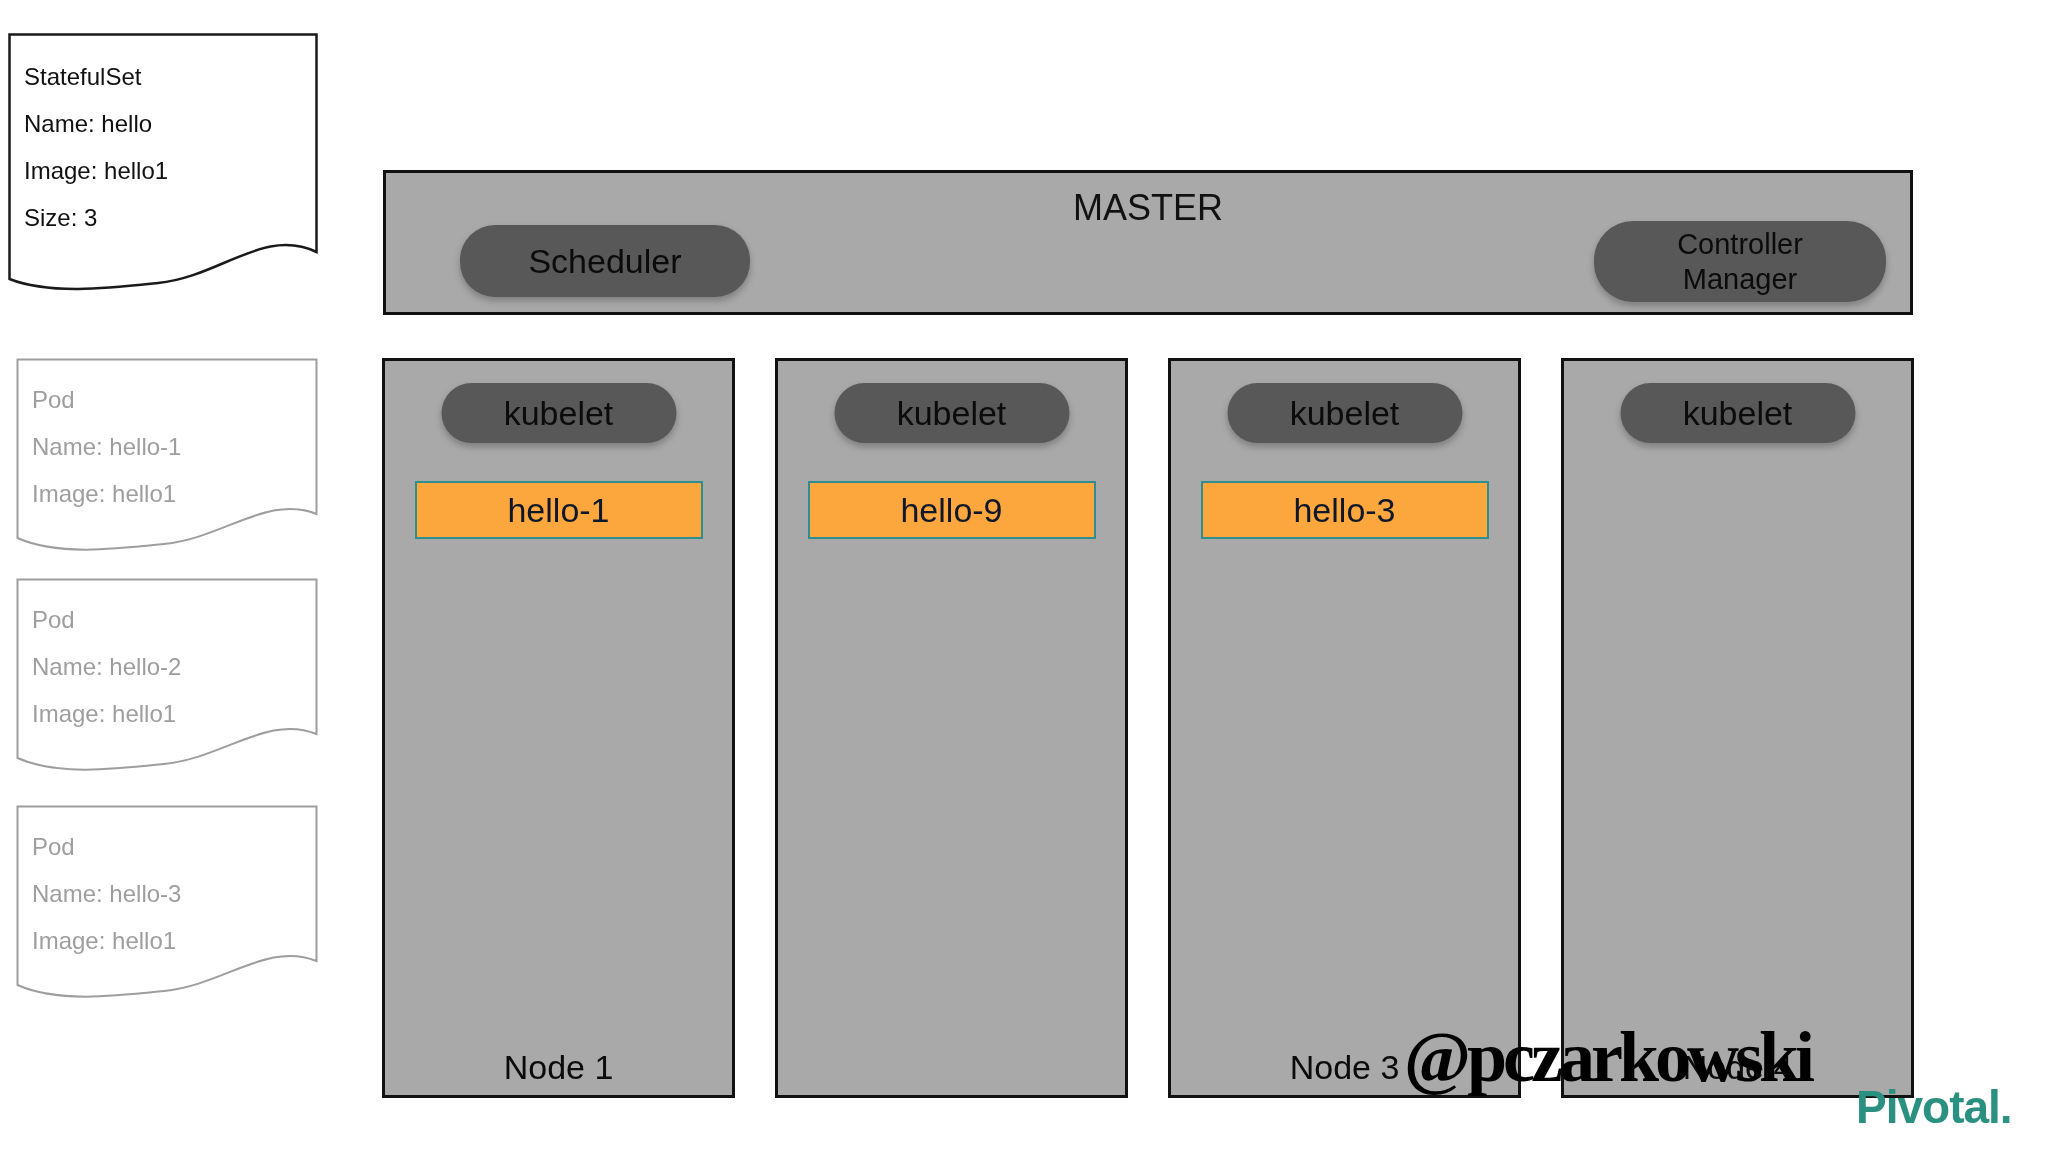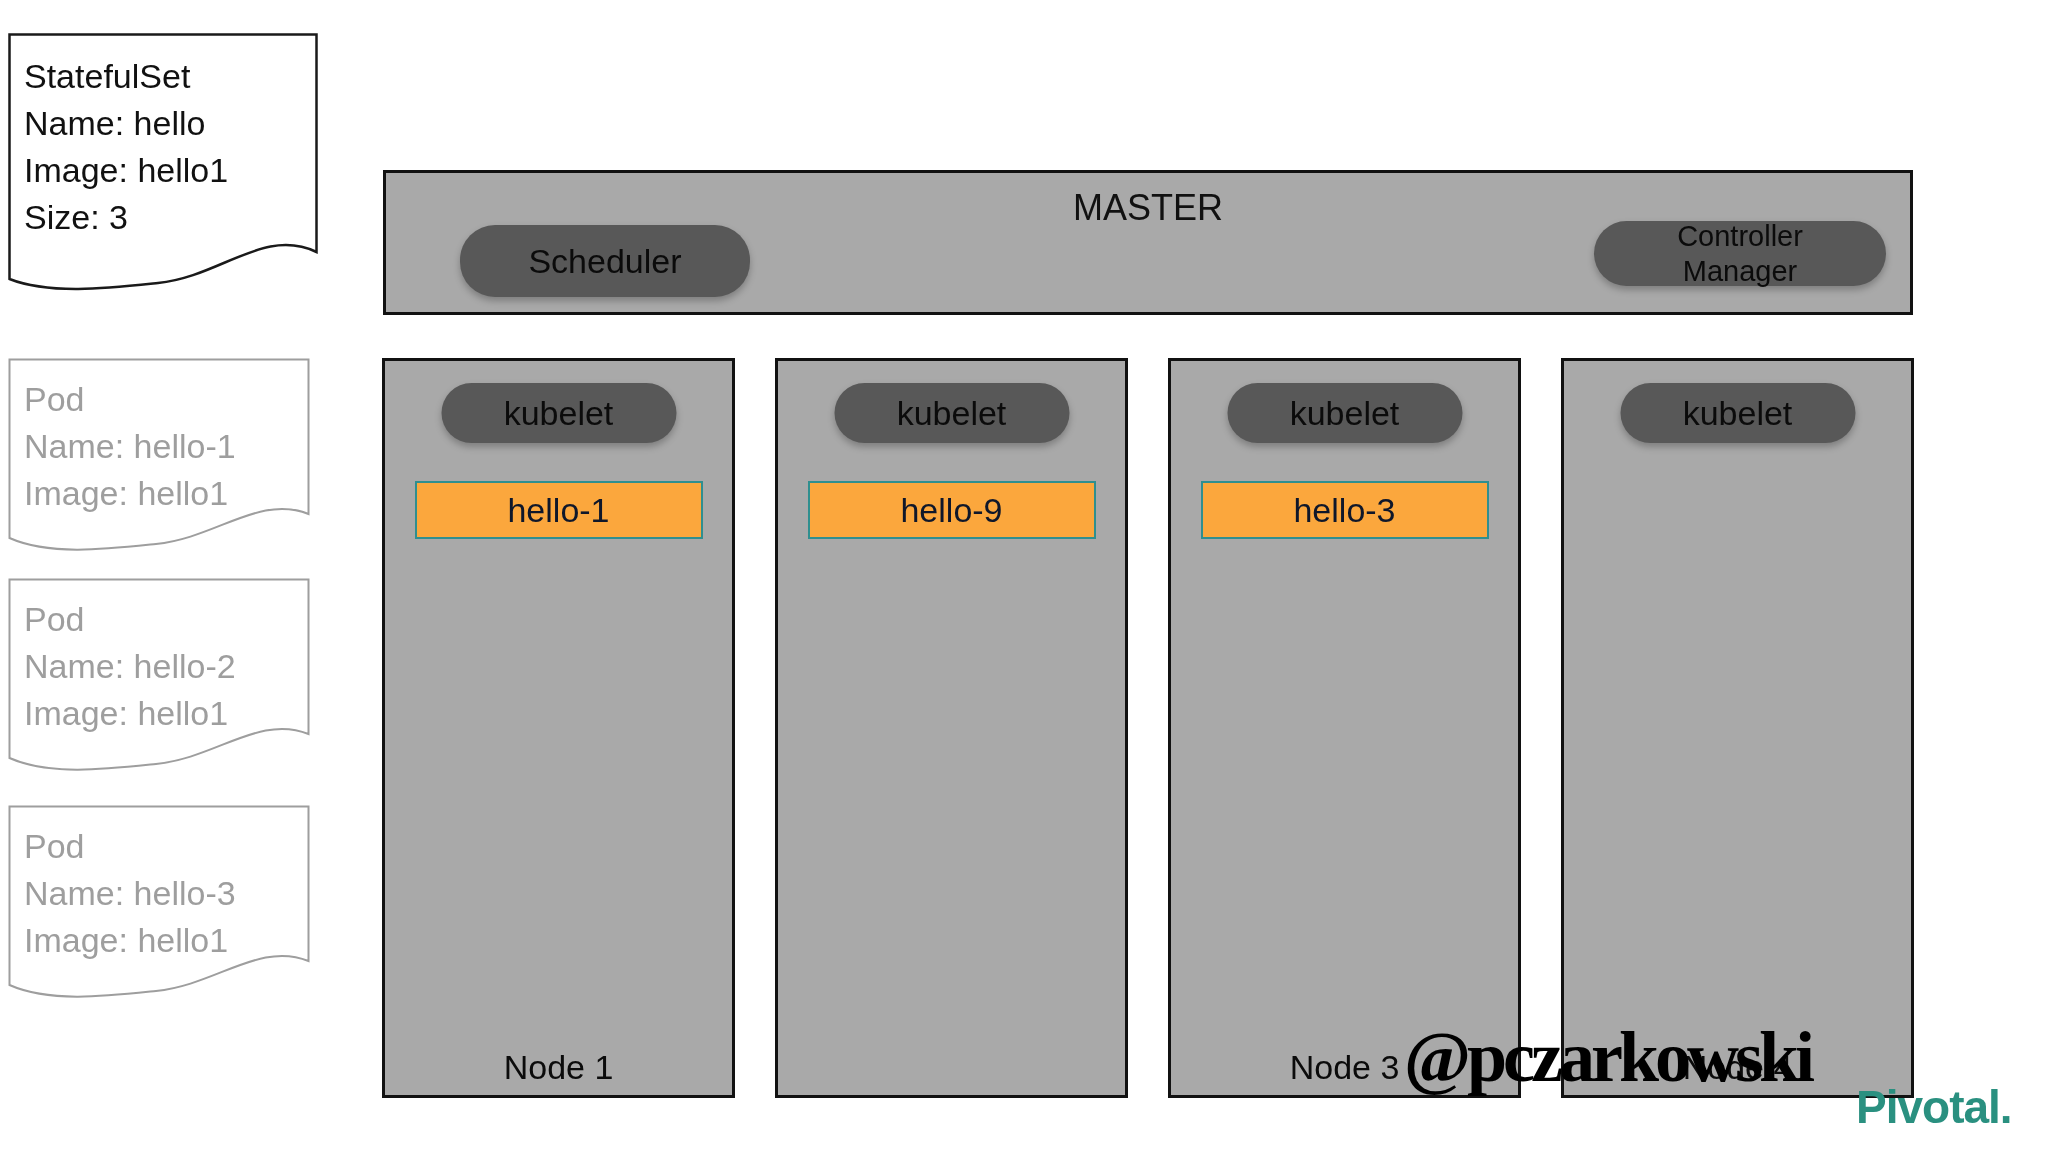--- a/index.html
+++ b/index.html
@@ -10,28 +10,28 @@
     height: 1152px;
     background: #ffffff;
     font-family: "Liberation Sans", sans-serif;
     overflow: hidden;
   }
   
   .doc-note { position: absolute; }
   .doc-note svg { position: absolute; left: 0; top: 0; display: block; }
   .doc-text {
     position: absolute;
-    font-size: 34px;
+    font-size: 24px;
     line-height: 47px;
     white-space: nowrap;
   }
   .doc-text span { display: block; }
   .note-statefulset { left: 8px; top: 33px; width: 310px; height: 270px; }
   .note-statefulset .doc-text { left: 16px; top: 20px; color: #111111; }
-  .note-pod { left: 8px; width: 247px; height: 200px; }
+  .note-pod { left: 16px; width: 247px; height: 200px; }
   .note-pod .doc-text { left: 16px; top: 18px; color: #9e9e9e; }
   .note-pod-1 { top: 358px; }
   .note-pod-2 { top: 578px; }
   .note-pod-3 { top: 805px; }
   
   .master {
     position: absolute;
     left: 383px; top: 170px;
     width: 1530px; height: 145px;
     background: #a9a9a9;
@@ -56,21 +56,21 @@
     box-shadow: 0 4px 7px rgba(0,0,0,0.25);
   }
   .pill-scheduler {
     left: 74px; top: 52px;
     width: 290px; height: 72px;
     border-radius: 35px;
     font-size: 34px;
   }
   .pill-controller {
     right: 24px; top: 48px;
-    width: 292px; height: 65px;
+    width: 292px; height: 81px;
     border-radius: 39px;
     font-size: 29px;
     line-height: 35px;
     padding: 0 36px;
   }
   
   .node {
     position: absolute;
     top: 358px;
     width: 353px; height: 740px;

